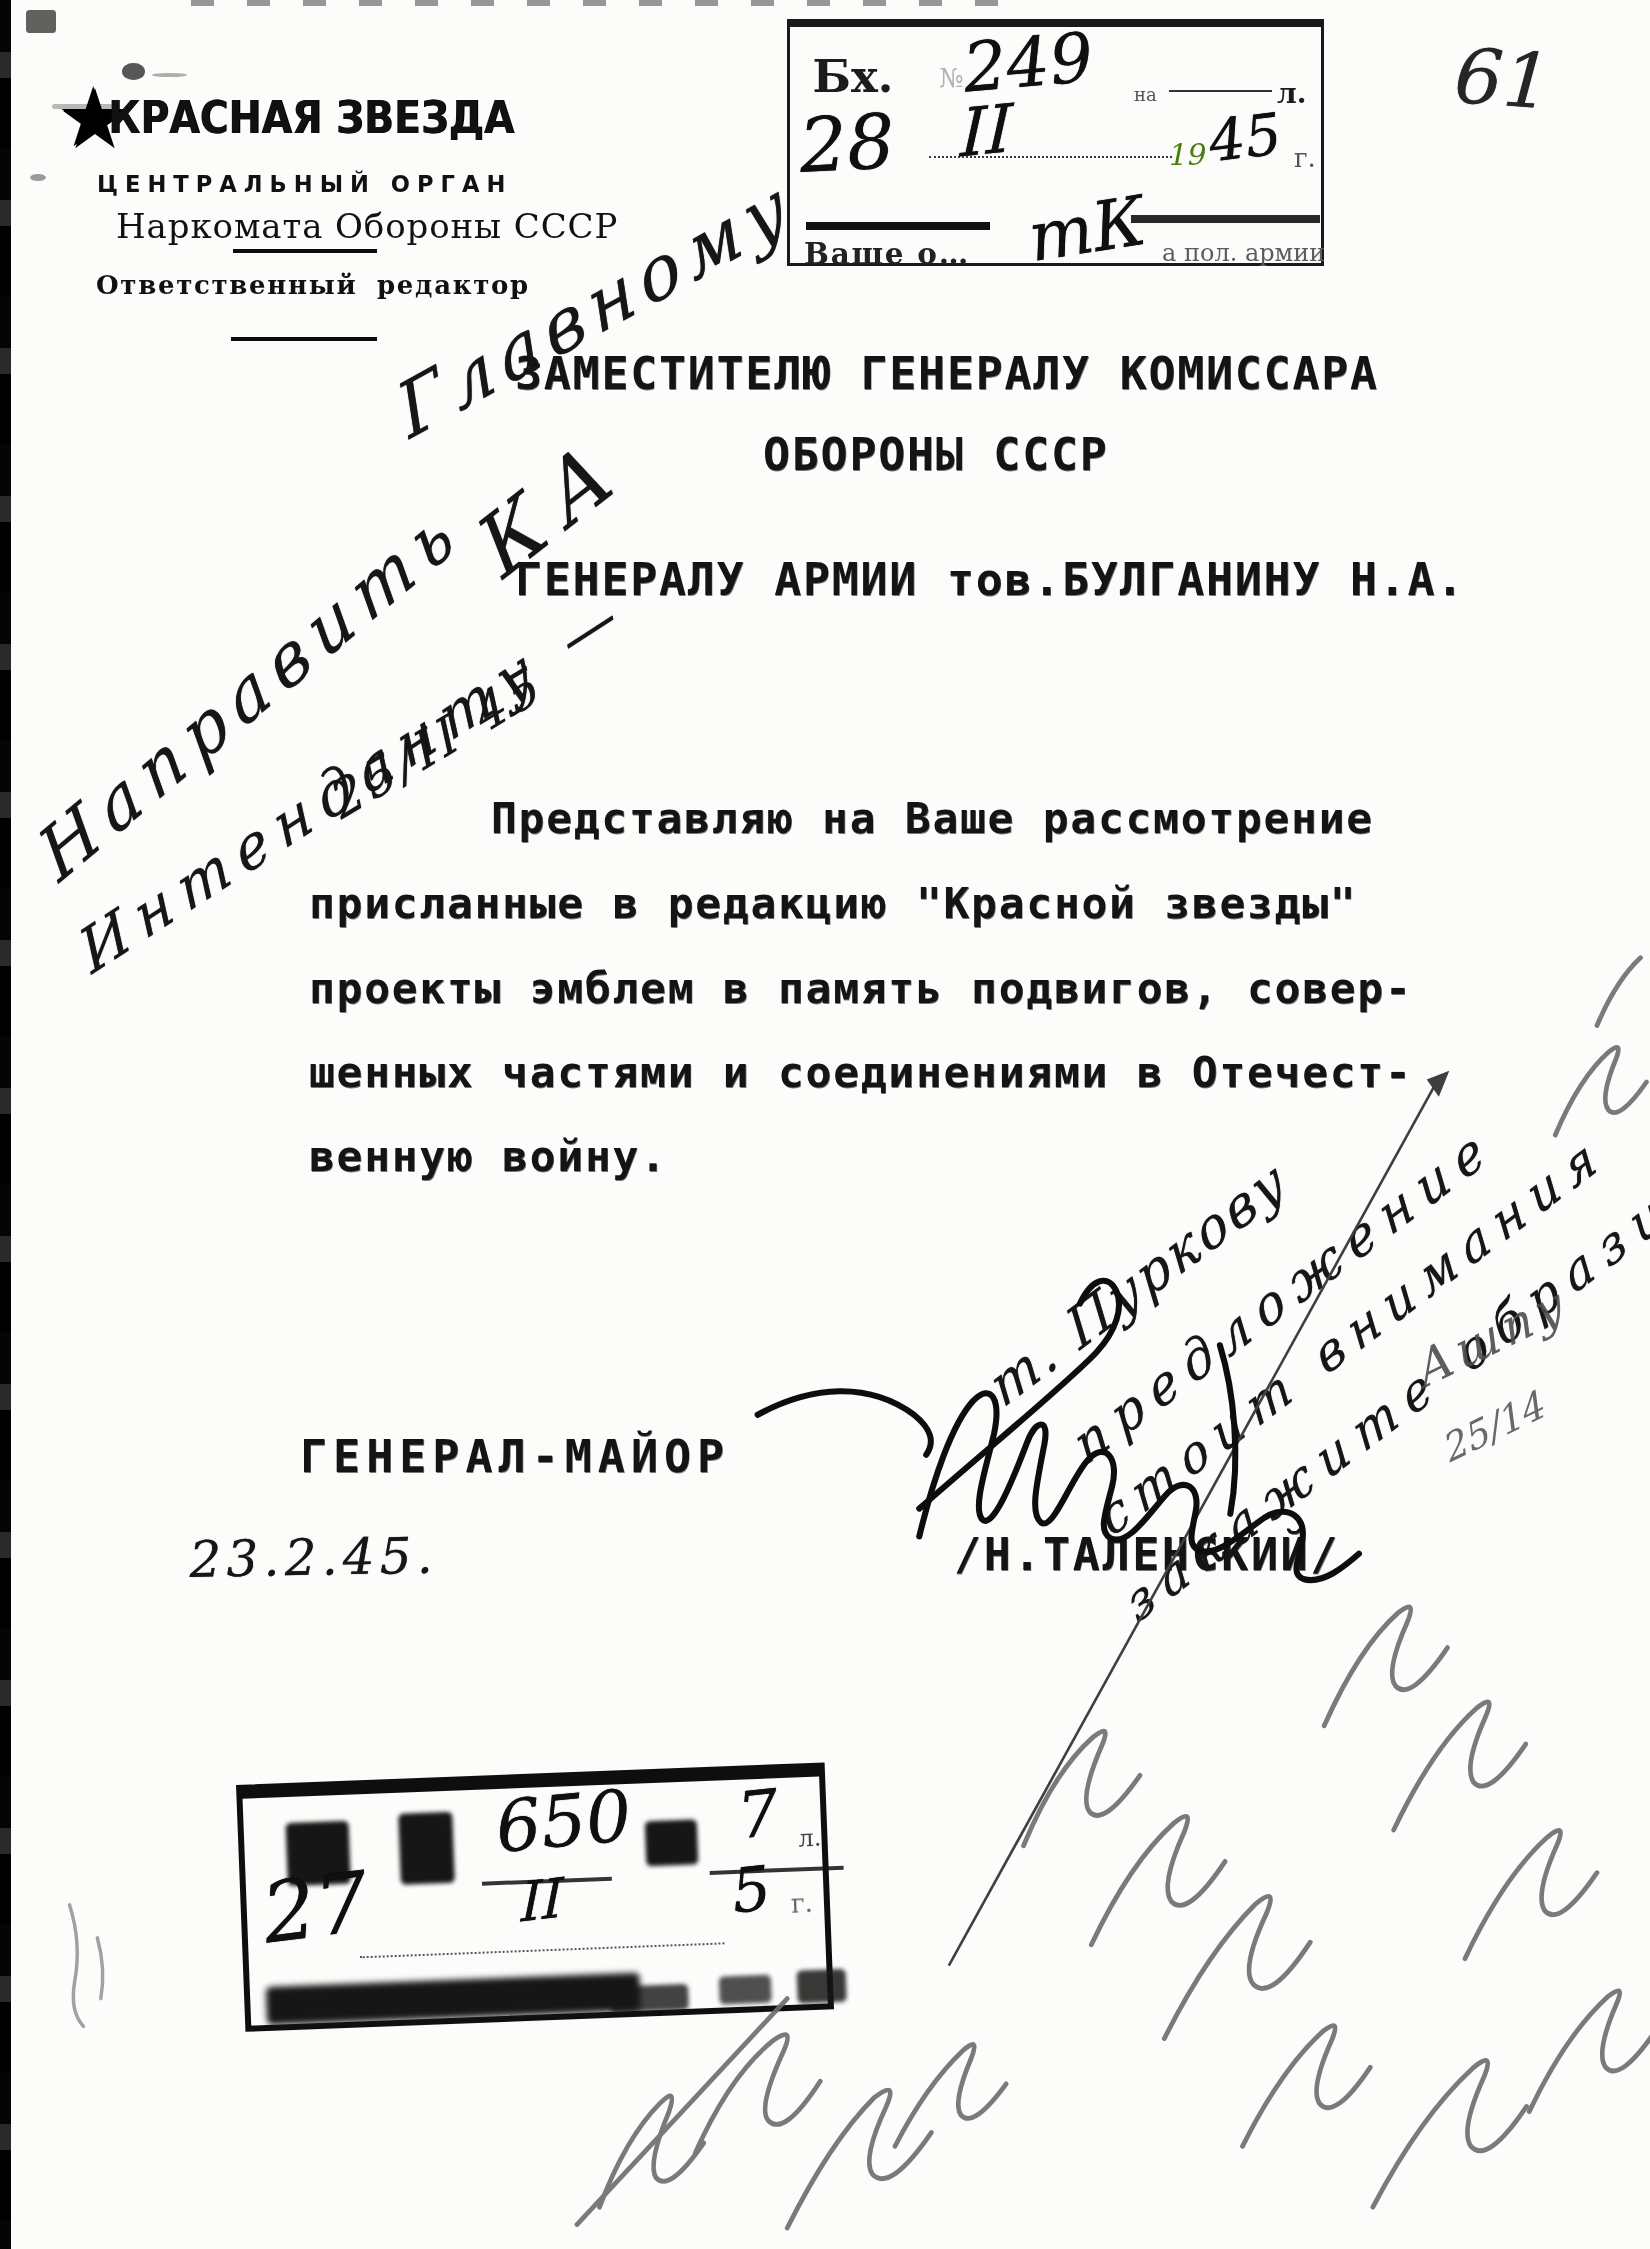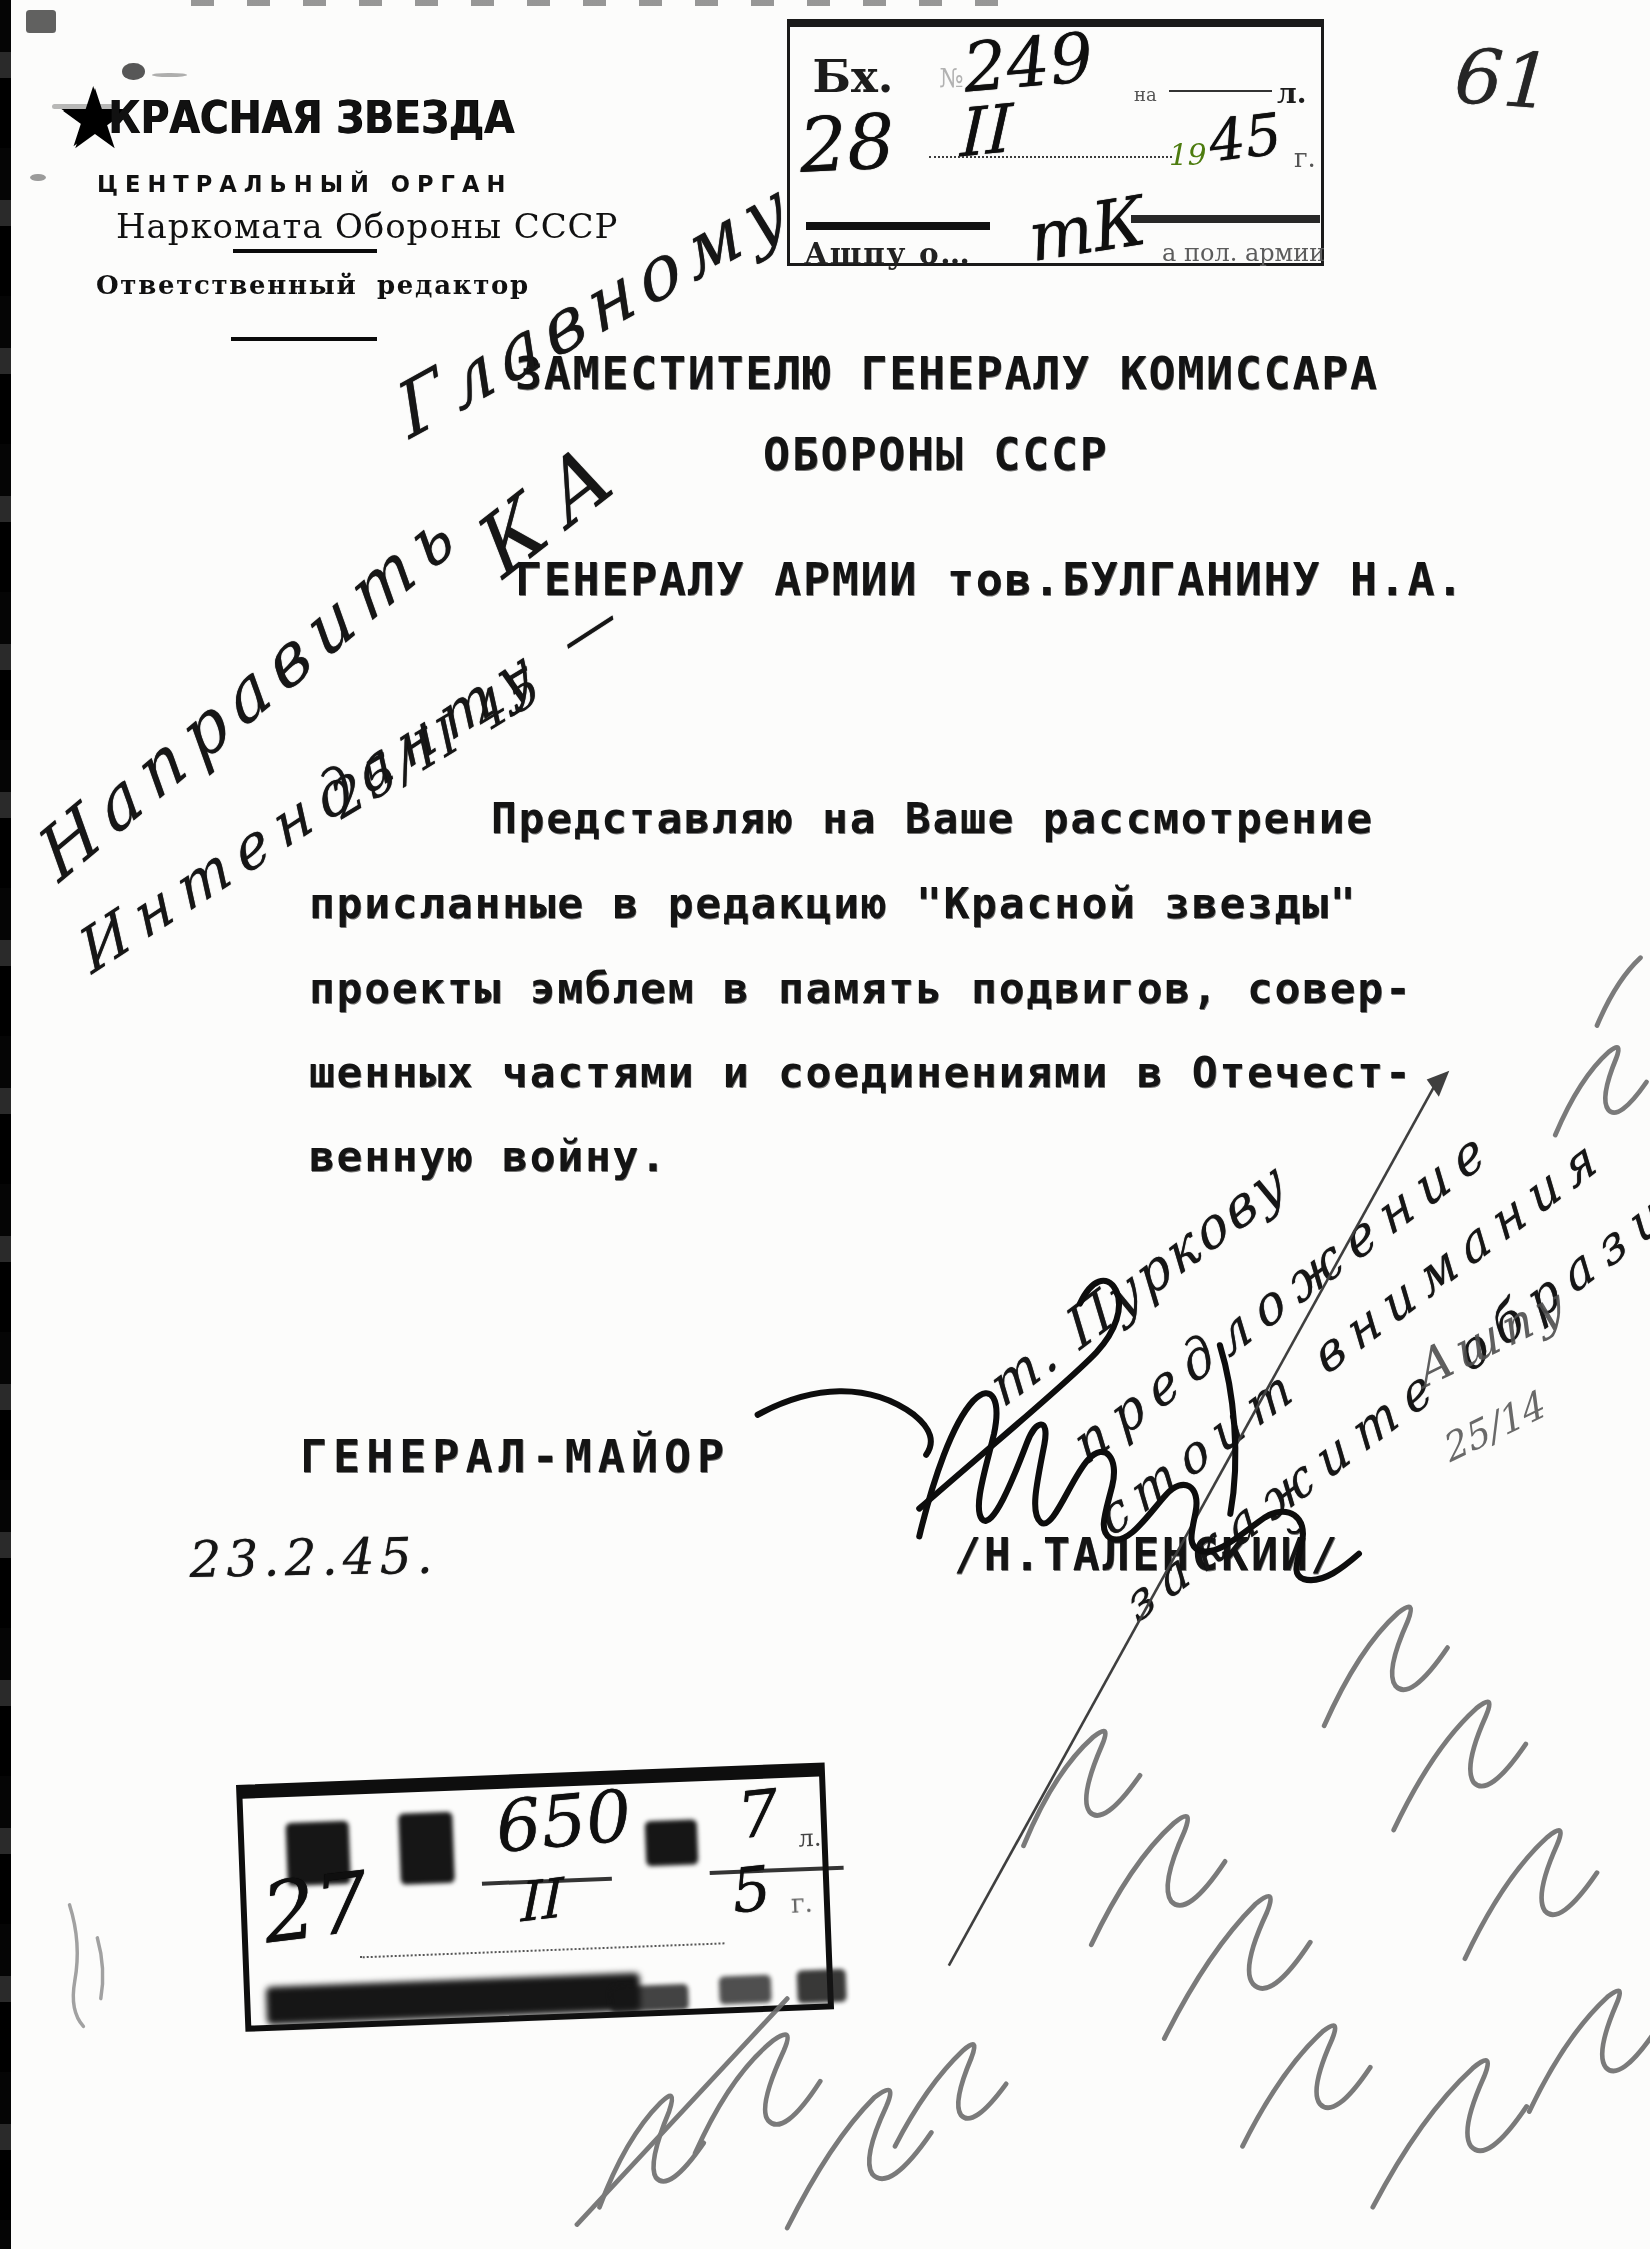--- a/index.html
+++ b/index.html
@@ -83,21 +83,21 @@
     <div class="dotted" style="left:379px;top:63px;width:103px;border-bottom-style:solid;border-bottom-width:2.6px;border-color:#333;"></div>
     <div class="st-print" style="left:487px;top:50px;font-size:28px;">л.</div>
     <div class="st-hand" style="left:7px;top:75px;font-size:75px;transform:rotate(-3deg);">28</div>
     <div class="st-hand" style="left:172px;top:68px;font-size:66px;transform:rotate(-6deg) skewX(-8deg);">II</div>
     <div class="dotted" style="left:139px;top:129px;width:243px;"></div>
     <div class="st-print st-faint" style="left:379px;top:111px;font-size:29.5px;font-style:italic;color:#4d7c0f;">19</div>
     <div class="st-hand" style="left:415px;top:82px;font-size:57px;transform:rotate(-7deg);">45</div>
     <div class="st-print st-faint" style="left:504px;top:116px;font-size:26px;color:#555;">г.</div>
     <div class="bar" style="left:15.6px;top:195px;width:184px;height:7.8px;"></div>
     <div class="bar" style="left:341px;top:188px;width:189px;height:7.8px;opacity:.9;"></div>
-    <div class="st-print" style="left:14px;top:209px;font-size:29.5px;letter-spacing:1.7px;color:#222;filter:blur(0.5px);">Ашпу о…</div>
+    <div class="st-print" style="left:14px;top:209px;font-size:29.5px;letter-spacing:1.7px;color:#222;filter:blur(0.5px);">Ваше о…</div>
     <div class="st-hand" style="left:233px;top:172px;font-size:68px;transform:rotate(-9deg);">тК</div>
     <div class="st-print st-faint" style="left:372px;top:212px;font-size:24px;color:#5c5c5c;filter:blur(0.6px);">а пол. армии</div>
   </div>
 
   <div class="hand" style="left:1458px;top:31px;font-size:76px;transform:rotate(4deg);color:#262626;">61</div>
 
   <div class="typed h1" style="left:515px;top:347px;">ЗАМЕСТИТЕЛЮ ГЕНЕРАЛУ КОМИССАРА</div>
   <div class="typed h1" style="left:763px;top:428px;">ОБОРОНЫ СССР</div>
   <div class="typed h1" style="left:515px;top:553px;">ГЕНЕРАЛУ АРМИИ тов.БУЛГАНИНУ Н.А.</div>
 

